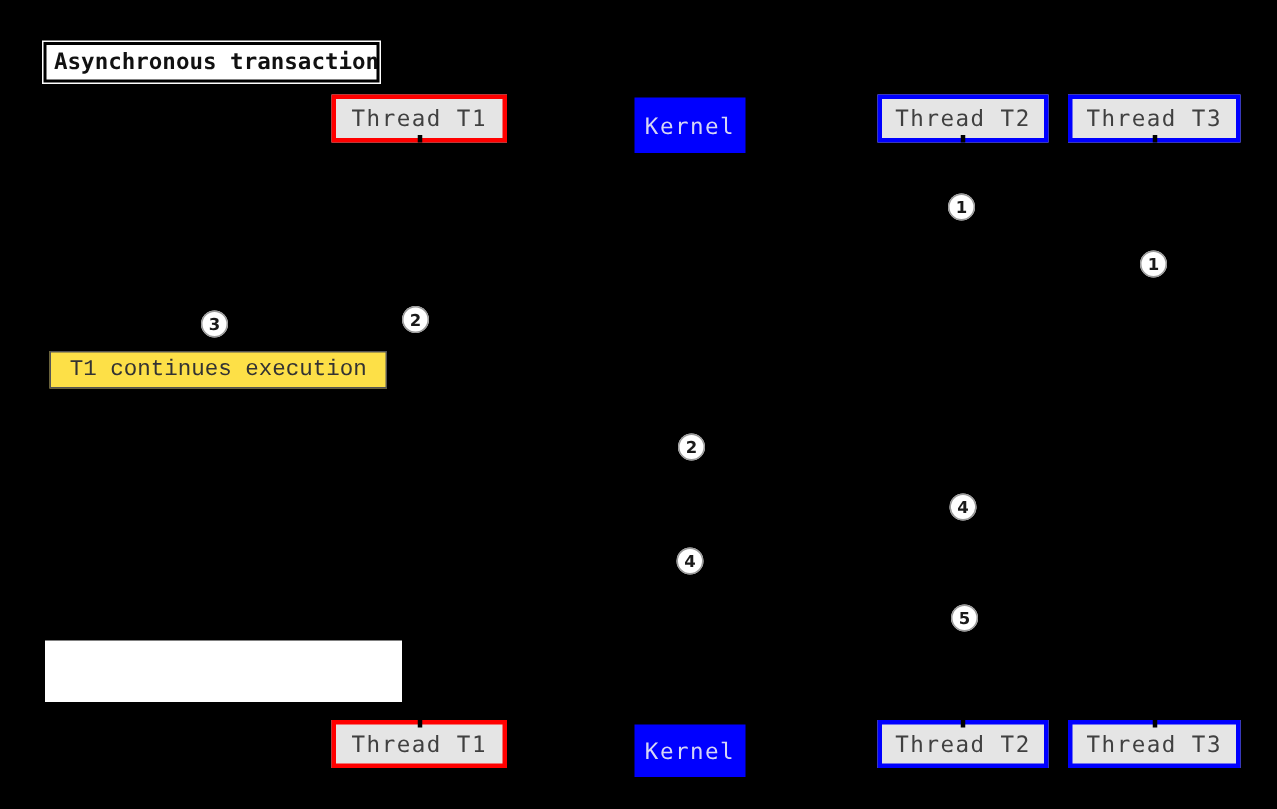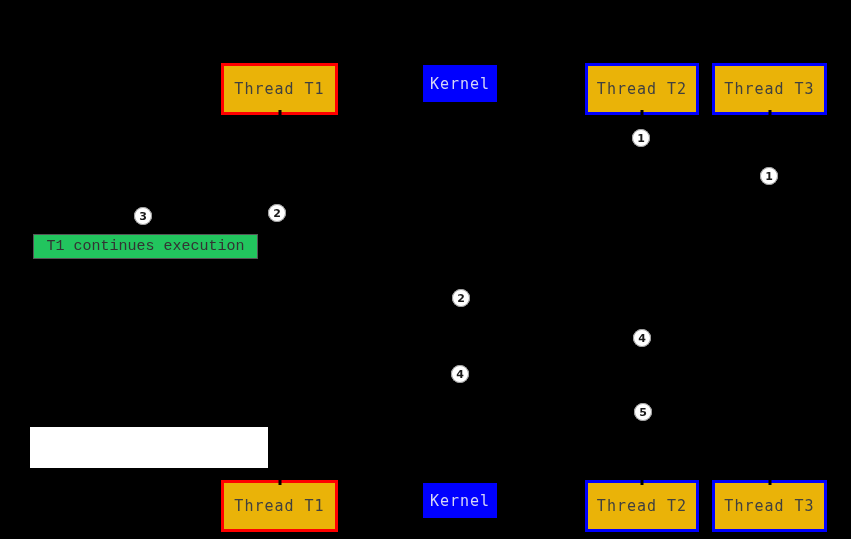--- a/index.html
+++ b/index.html
@@ -24,22 +24,22 @@
     font-weight: bold;
     font-size: 15px;
     line-height: 23px;
     padding-left: 5px;
     white-space: nowrap;
   }
   
   .actor {
     position: absolute;
     box-sizing: border-box;
-    background: #eab308;
-    height: 52px;
+    background: #e5e5e5;
+    height: 32px;
     display: flex;
     align-items: center;
     justify-content: center;
     font-size: 15px;
     color: var(--actor_text, #404040);
     letter-spacing: 1px;
     white-space: nowrap;
   }
   .actor.red  { border: 3px solid var(--thread1_border, #ff0000); }
   .actor.blue { border: 3px solid var(--peer_border, #0000ff); text-align: right; }
@@ -65,21 +65,21 @@
     background: #000;
   }
   .notch.bottom { bottom: -3px; }
   .notch.top    { top: -3px; }
   
   .note-box {
     position: absolute;
     left: 33px; top: 234px;
     width: 225px; height: 25px;
     box-sizing: border-box;
-    background: #22c55e;
+    background: #fde047;
     border: 1px solid var(--note_border, #555);
     color: #333;
     font-family: "Liberation Mono", monospace;
     font-size: 15px;
     display: flex;
     align-items: center;
     justify-content: center;
     white-space: nowrap;
   }
   .blank-box {
@@ -110,20 +110,21 @@
   .m-e { left: 452px; top: 289px; }
   .m-f { left: 633px; top: 329px; }
   .m-g { left: 451px; top: 365px; }
   .m-h { left: 634px; top: 403px; }
 </style>
 </head>
 <body>
 
 <div class="stage">
 
+  <div class="title-box">Asynchronous transaction</div>
 
   <div class="actor red pos-t1-top">
     <span>Thread T1</span>
     <i class="notch bottom"></i>
   </div>
   <div class="actor kernel-box pos-kernel-top">
     <span>Kernel</span>
   </div>
   <div class="actor blue pos-t2-top">
     <span>Thread T2</span>

